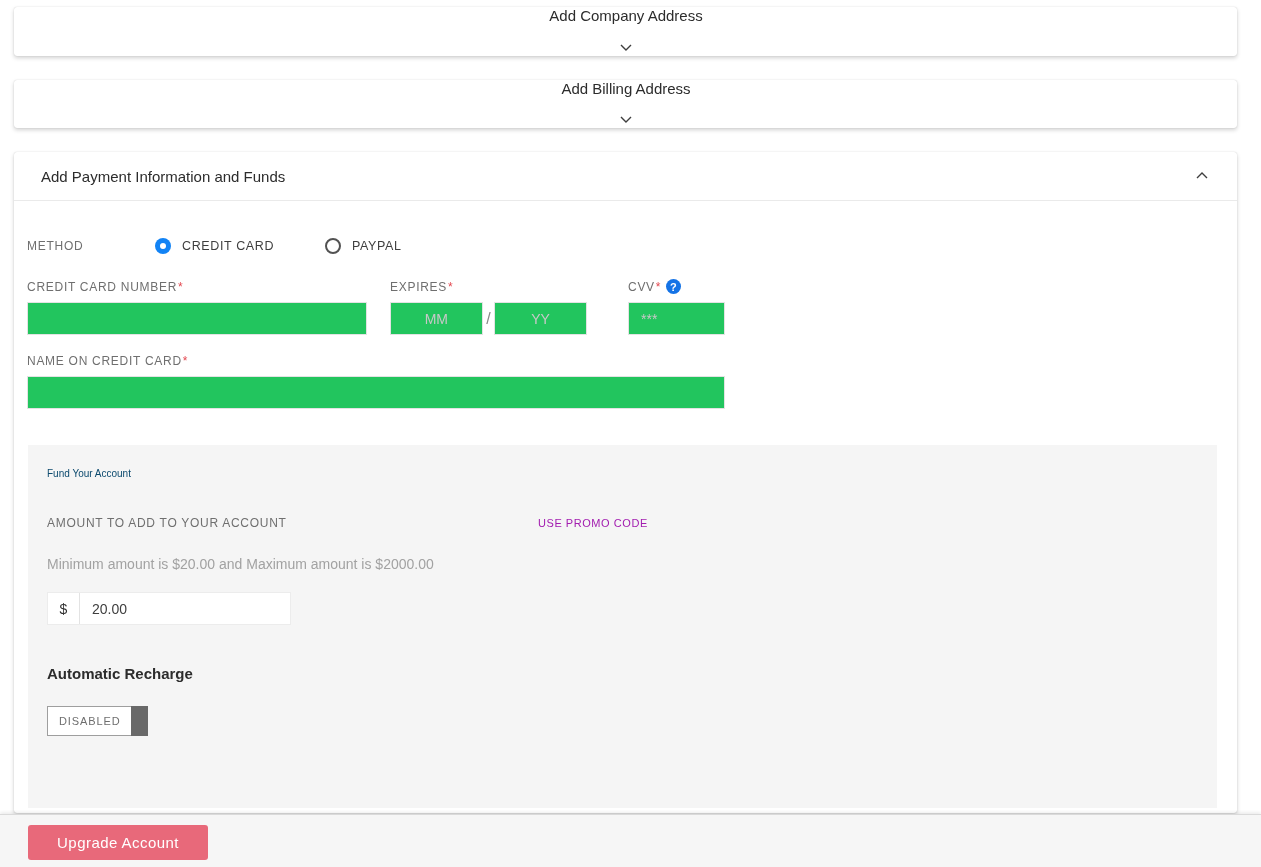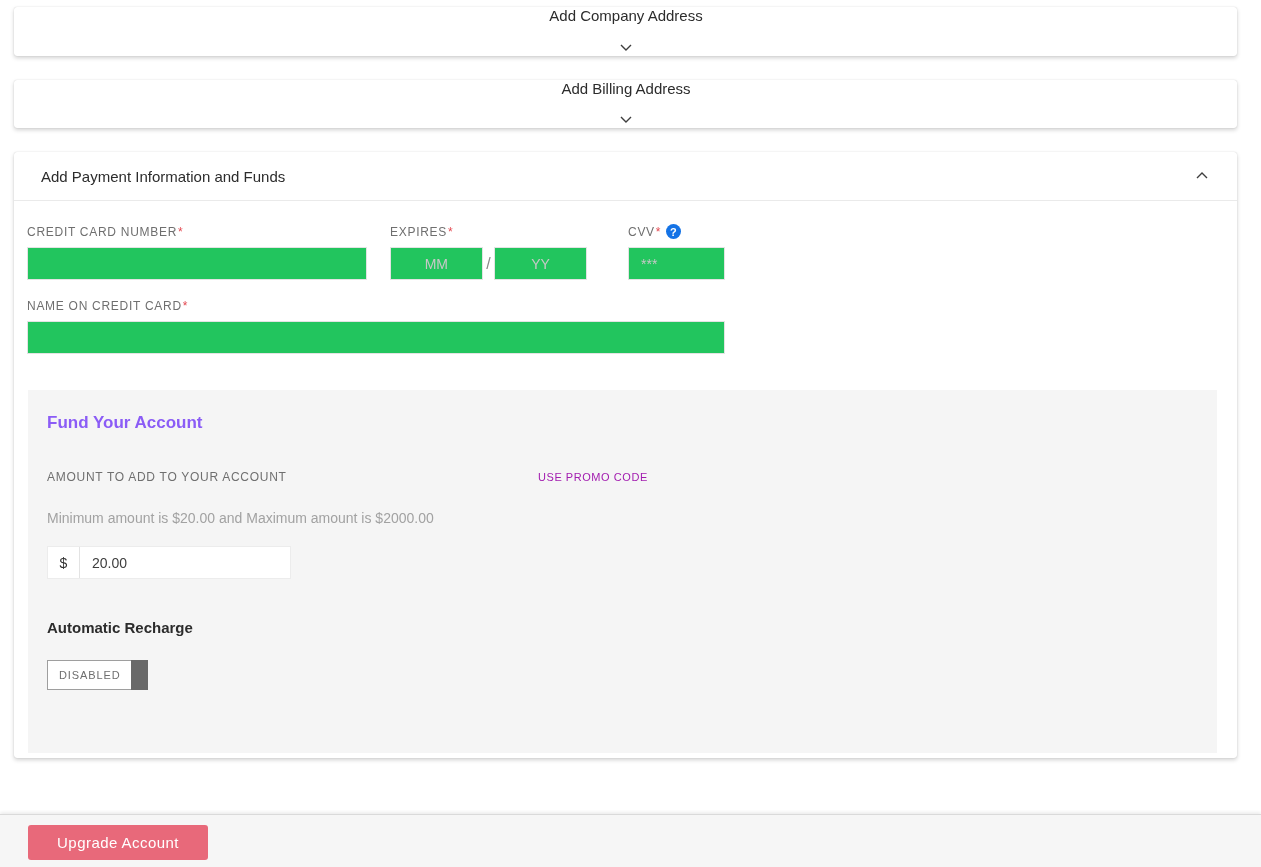--- a/index.html
+++ b/index.html
@@ -58,21 +58,21 @@
   .inp-mm { width: 87px; }
   .slash { width: 26px; text-align: center; color: #8a8a8a; font-size: 16px; }
   .inp-yy { width: 84px; }
   .help-icon { width: 15px; height: 15px; border-radius: 50%; background: #1473e6; color: #fff;
                font-size: 11px; font-weight: bold; display: inline-flex; align-items: center;
                justify-content: center; cursor: pointer; }
   .name-row { margin-top: 18px; width: 698px; }
 
   
   .fund-panel { margin: 36px 20px 0 1px; width: 1189px; height: 363px; background: #f5f5f5; padding: 0 19px; }
-  .fund-title { padding-top: 23px; font-size: 17px; font-weight: bold; color: #8b5cf6; }
+  .fund-title { padding-top: 23px; font-size: 10px; font-weight: normal; color: #0c4a6e; }
   .amount-row { margin-top: 37px; display: flex; align-items: center; }
   .amount-label { width: 491px; }
   .promo-link { font-size: 11px; color: #a21caf; letter-spacing: .05em; text-decoration: none; cursor: pointer; }
   .hint { margin-top: 26px; font-size: 14px; color: #a2a2a2; }
   .amount-input { margin-top: 20px; display: flex; width: 244px; height: 33px; background: #fff;
                   border: 1px solid #ececec; }
   .currency { width: 32px; border-right: 1px solid #e3e3e3; display: flex; align-items: center;
               justify-content: center; font-size: 14px; color: #323232; flex: none; }
   .amount-input input { border: none; flex: 1; min-width: 0; font-family: "Liberation Sans", sans-serif;
                         font-size: 14px; color: #3e3e3e; padding: 0 12px; outline: none; }
@@ -118,20 +118,31 @@
       <span class="acc-title">Add Payment Information and Funds</span>
       <span class="chev">
         <svg width="18" height="18" viewBox="0 0 18 18">
             <polyline points="4,11 9,6 14,11" fill="none" stroke="#3e3e3e" stroke-width="1.4"></polyline>
           </svg>
       </span>
     </div>
 
     <div class="exp-body">
 
+      <div class="method-row">
+        <span class="small-label method-label">METHOD</span>
+        <span class="radio-option first">
+          <span class="radio selected"></span>
+          <span class="radio-label">CREDIT CARD</span>
+        </span>
+        <span class="radio-option">
+          <span class="radio unselected"></span>
+          <span class="radio-label">PAYPAL</span>
+        </span>
+      </div>
 
       <div class="fields-row">
         <div class="col-ccnum">
           <div class="field-label">
             <span>CREDIT CARD NUMBER</span>
               <span class="req" style="margin-left:-4px">*</span>
           </div>
           <input class="txt" type="text" value="" style="">
         </div>
         <div class="col-expires">

